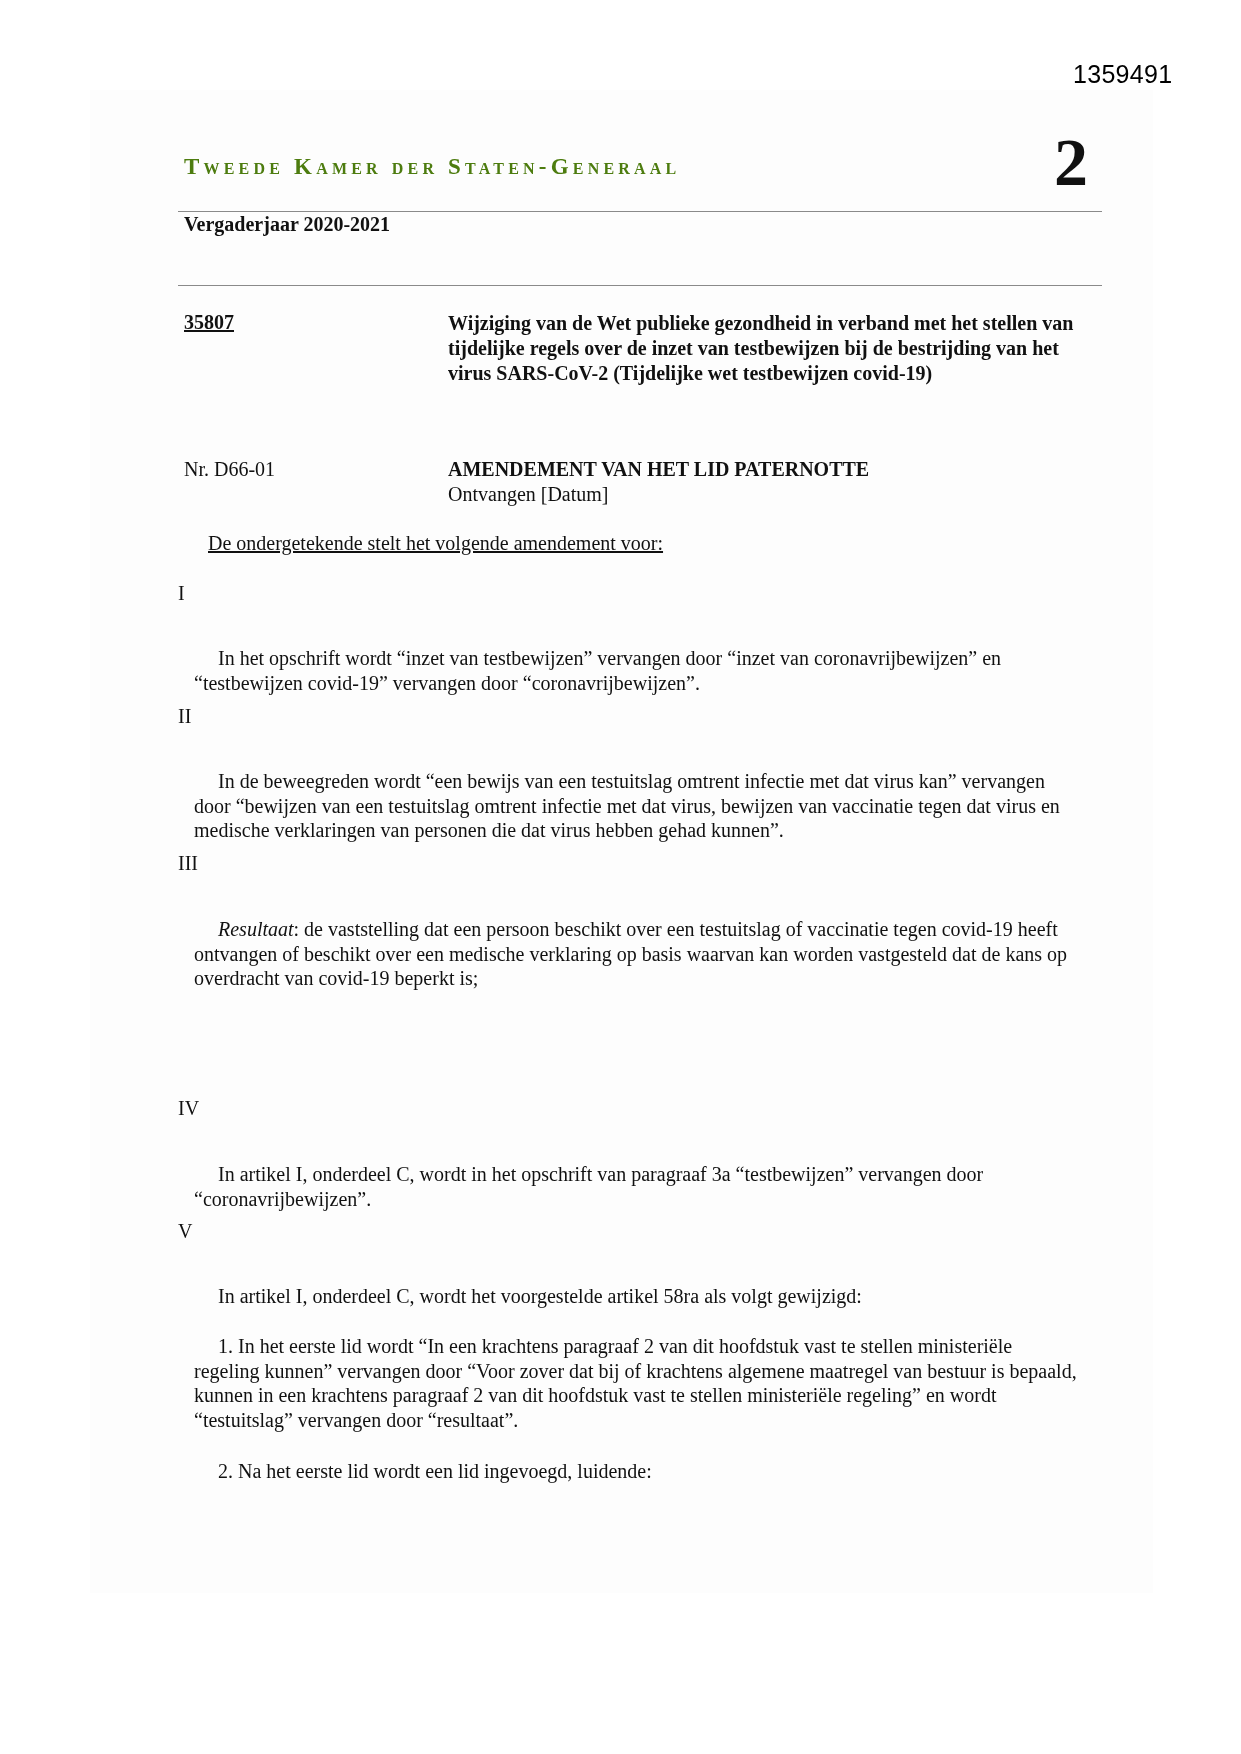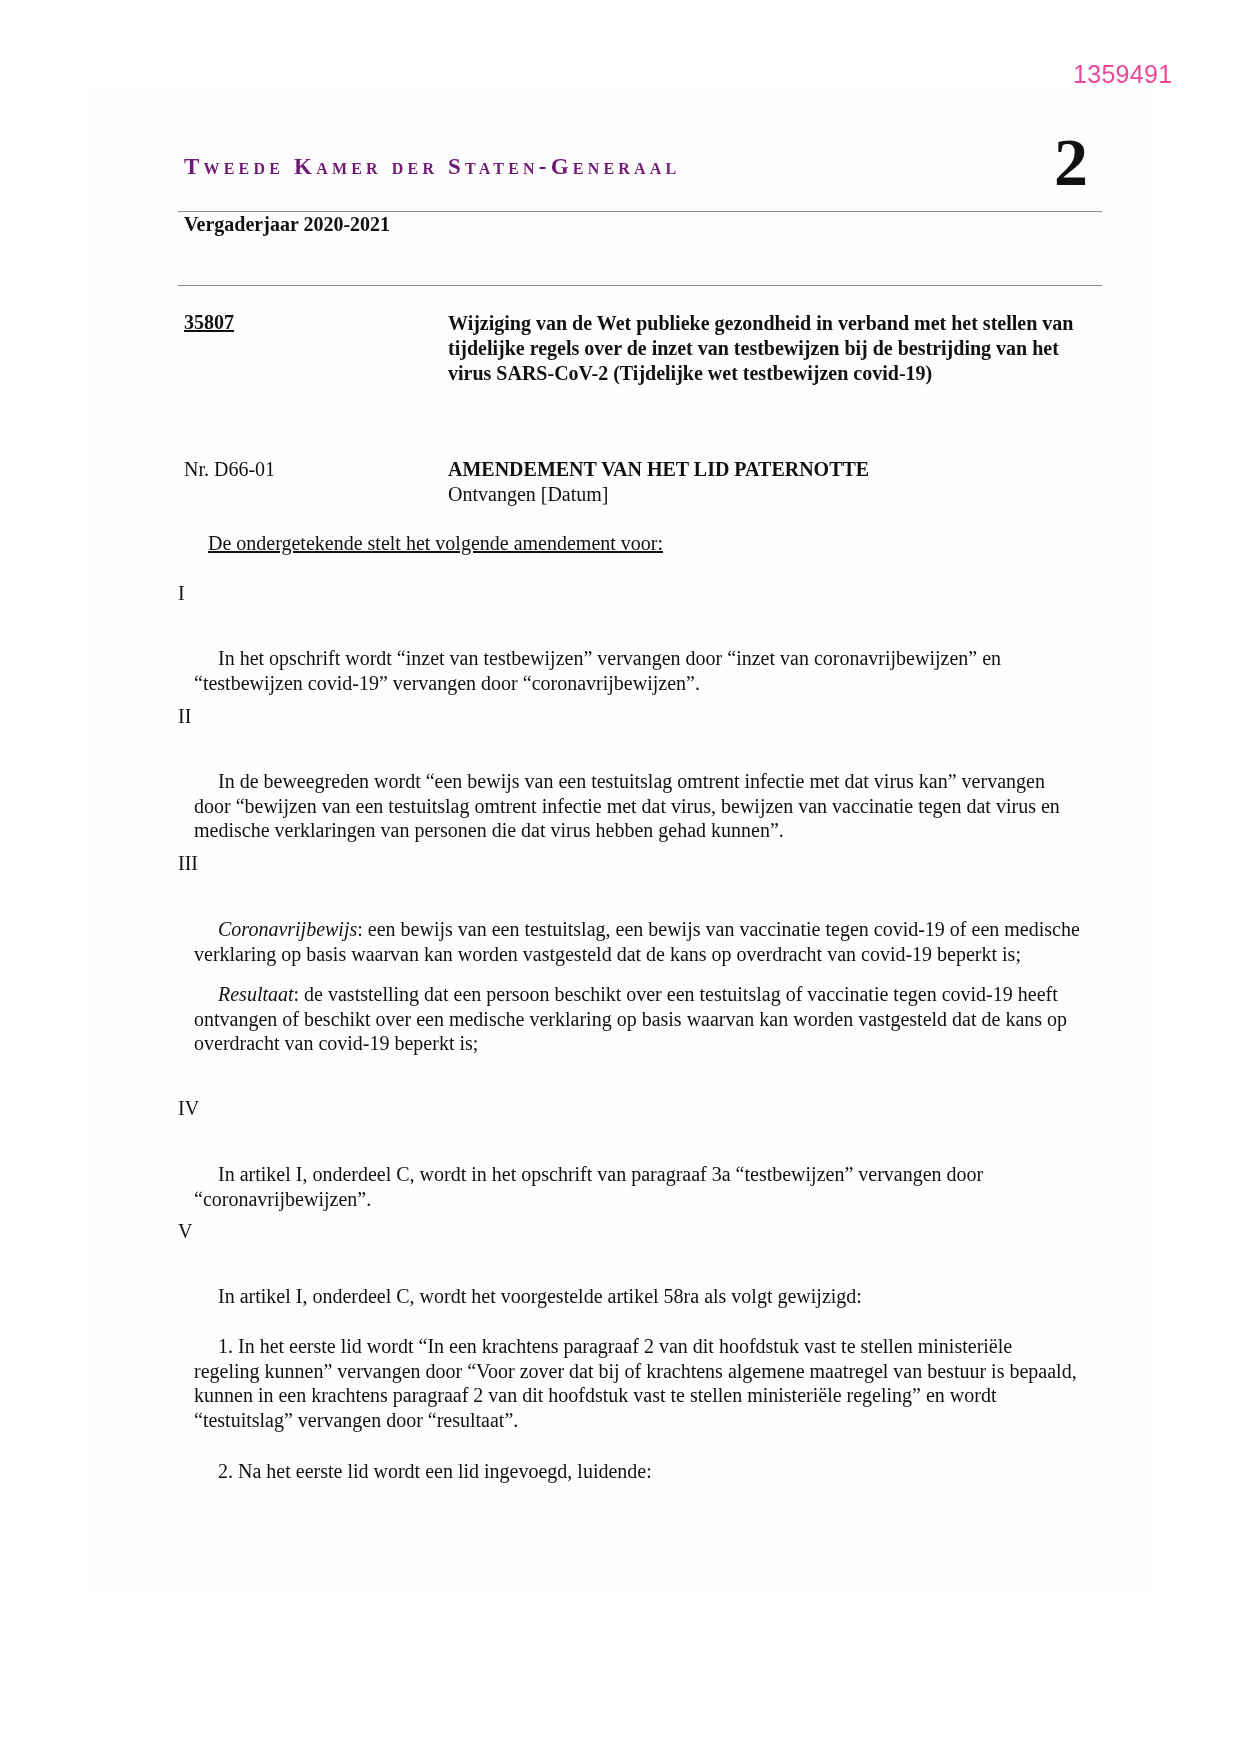--- a/index.html
+++ b/index.html
@@ -14,40 +14,40 @@
       overflow: hidden;
       font-family: "Liberation Serif", "DejaVu Serif", serif;
       color: #111111;
     }
     .doc-id {
       position: absolute;
       left: 1073px;
       top: 60px;
       font-family: "Liberation Sans", "DejaVu Sans", sans-serif;
       font-size: 25px;
-      color: #ec4899;
+      color: #000000;
       letter-spacing: 0.3px;
     }
     .page-scan {
       position: absolute;
       left: 90px;
       top: 90px;
       width: 1063px;
       height: 1503px;
       background: #fdfdfd;
     }
     .header-title {
       position: absolute;
       left: 184px;
       top: 154px;
       font-size: 23px;
       font-weight: bold;
       font-variant: small-caps;
       letter-spacing: 4.2px;
-      color: #701a75;
+      color: #4d7c0f;
     }
     .header-number {
       position: absolute;
       left: 1054px;
       top: 128px;
       font-size: 68px;
       font-weight: bold;
       line-height: 1;
       color: #111;
     }
@@ -165,21 +165,20 @@
   <p class="indent">In het opschrift wordt “inzet van testbewijzen” vervangen door “inzet van coronavrijbewijzen” en “testbewijzen covid-19” vervangen door “coronavrijbewijzen”.</p>
 </div>
 
 <div class="roman r2">II</div>
 <div class="body-text p2">
   <p class="indent">In de beweegreden wordt “een bewijs van een testuitslag omtrent infectie met dat virus kan” vervangen door “bewijzen van een testuitslag omtrent infectie met dat virus, bewijzen van vaccinatie tegen dat virus en medische verklaringen van personen die dat virus hebben gehad kunnen”.</p>
 </div>
 
 <div class="roman r3">III</div>
 <div class="body-text p3">
-  <p class="indent"><em>Coronavrijbewijs</em><span>: een bewijs van een testuitslag, een bewijs van vaccinatie tegen covid-19 of een medische verklaring op basis waarvan kan worden vastgesteld dat de kans op overdracht van covid-19 beperkt is;</span></p>
   <p class="indent"><em>Resultaat</em><span>: de vaststelling dat een persoon beschikt over een testuitslag of vaccinatie tegen covid-19 heeft ontvangen of beschikt over een medische verklaring op basis waarvan kan worden vastgesteld dat de kans op overdracht van covid-19 beperkt is;</span></p>
 </div>
 
 <div class="roman r4">IV</div>
 <div class="body-text p4">
   <p class="indent">In artikel I, onderdeel C, wordt in het opschrift van paragraaf 3a “testbewijzen” vervangen door “coronavrijbewijzen”.</p>
 </div>
 
 <div class="roman r5">V</div>
 <div class="body-text p5">

